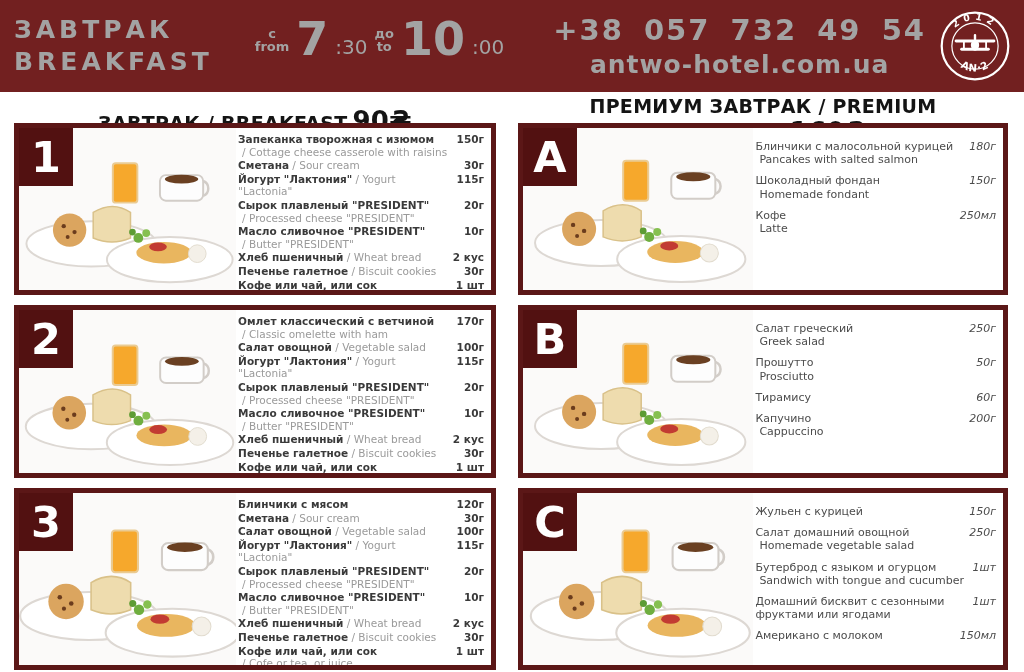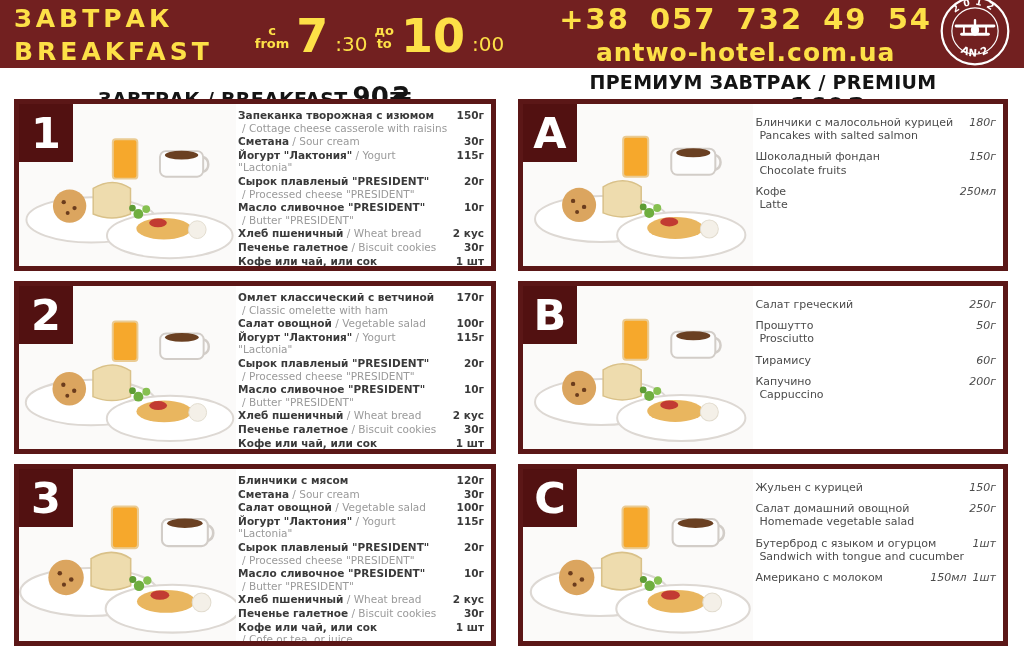--- a/index.html
+++ b/index.html
@@ -3,29 +3,29 @@
 <meta charset="utf-8">
 <style>
   * { box-sizing: border-box; }
   html,body { margin:0; padding:0; }
   body {
     width:1024px; height:672px; overflow:hidden; background:#fff;
     font-family:"DejaVu Sans","Liberation Sans",sans-serif;
   }
   
   .banner {
-    height:68px; background:#722020; color:#fde047;
-    display:flex; align-items:flex-end; padding:0 12px 0 14px;
+    height:92px; background:#722020; color:#a3a3a3;
+    display:flex; align-items:center; padding:0 12px 0 14px;
   }
   .brand { font-weight:bold; font-size:25px; letter-spacing:4px; line-height:1.3; }
   .time { display:flex; align-items:flex-end; margin-left:42px; gap:7px; padding-bottom:12px; }
   .prep { display:flex; flex-direction:column; align-items:center; font-size:13px; font-weight:bold; line-height:1.05; padding-bottom:5px; }
   .time .big { font-size:46px; font-weight:bold; line-height:.82; }
   .time .min { font-size:20px; font-weight:normal; }
-  .contact { margin-left:auto; text-align:center; margin-right:6px; line-height:1.25; }
+  .contact { margin-left:auto; text-align:center; margin-right:12px; line-height:1.25; }
   .phone { font-size:29px; font-weight:bold; letter-spacing:2px; word-spacing:8px; }
   .site  { font-size:25px; font-weight:bold; letter-spacing:1px; }
   .logo { width:74px; height:74px; flex:0 0 auto; }
   
   .col-heads {
     display:grid; grid-template-columns:482px 490px; column-gap:22px;
     padding:3px 16px 0 14px; height:31px; align-items:center;
   }
   .col-head { text-align:center; font-weight:bold; font-size:19px; color:#141414; letter-spacing:.3px; }
   .col-head .price-big { font-size:26px; margin-left:5px; }
@@ -169,21 +169,21 @@
     <ellipse cx="152" cy="127" rx="28" ry="11" fill="#e9b65f"></ellipse>
     <ellipse cx="146" cy="121" rx="9" ry="4.5" fill="#c23b32"></ellipse>
     <circle cx="186" cy="128" r="9" fill="#f4f0e8" stroke="#e2dccf"></circle>
     <circle cx="126" cy="112" r="5" fill="#6fae3f"></circle>
           <circle cx="134" cy="107" r="4" fill="#86c050"></circle>
           <circle cx="120" cy="106" r="3.4" fill="#5d9c34"></circle>
   </svg>
 </div>
       <ul class="itemlist">
         <li class="item"><span class="price">180г</span><span class="ru">Блинчики с малосольной курицей</span><div class="en">Pancakes with salted salmon</div></li>
-        <li class="item"><span class="price">150г</span><span class="ru">Шоколадный фондан</span><div class="en">Chocolate fruits</div></li>
+        <li class="item"><span class="price">150г</span><span class="ru">Шоколадный фондан</span><div class="en">Homemade fondant</div></li>
         <li class="item"><span class="price">250мл</span><span class="ru">Кофе</span><div class="en">Latte</div></li>
       </ul>
     </section>
   <section class="card">
       <div class="badge">2</div>
       <div class="photo">
   <svg viewBox="0 0 230 165" preserveAspectRatio="xMidYMax slice">
     <rect width="230" height="165" fill="#fbfaf9"></rect>
     <ellipse cx="78" cy="118" rx="66" ry="23" fill="#fff" stroke="#ddd8d3" stroke-width="2"></ellipse>
     <circle cx="56" cy="104" r="17" fill="#dba55f"></circle>
@@ -233,21 +233,21 @@
     <ellipse cx="158" cy="134" rx="64" ry="23" fill="#fff" stroke="#ddd8d3" stroke-width="2"></ellipse>
     <ellipse cx="152" cy="127" rx="28" ry="11" fill="#e9b65f"></ellipse>
     <ellipse cx="146" cy="121" rx="9" ry="4.5" fill="#c23b32"></ellipse>
     <circle cx="186" cy="128" r="9" fill="#f4f0e8" stroke="#e2dccf"></circle>
     <circle cx="126" cy="112" r="5" fill="#6fae3f"></circle>
           <circle cx="134" cy="107" r="4" fill="#86c050"></circle>
           <circle cx="120" cy="106" r="3.4" fill="#5d9c34"></circle>
   </svg>
 </div>
       <ul class="itemlist">
-        <li class="item"><span class="price">250г</span><span class="ru">Салат греческий</span></li>
+        <li class="item"><span class="price">250г</span><span class="ru">Салат греческий</span><div class="en">Greek salad</div></li>
         <li class="item"><span class="price">50г</span><span class="ru">Прошутто</span><div class="en">Prosciutto</div></li>
         <li class="item"><span class="price">60г</span><span class="ru">Тирамису</span></li>
         <li class="item"><span class="price">200г</span><span class="ru">Капучино</span><div class="en">Cappuccino</div></li>
       </ul>
     </section>
   <section class="card">
       <div class="badge">3</div>
       <div class="photo">
   <svg viewBox="0 0 230 165" preserveAspectRatio="xMidYMax slice">
     <rect width="230" height="165" fill="#fbfaf9"></rect>
@@ -303,17 +303,17 @@
     <circle cx="186" cy="128" r="9" fill="#f4f0e8" stroke="#e2dccf"></circle>
     <circle cx="126" cy="112" r="5" fill="#6fae3f"></circle>
           <circle cx="134" cy="107" r="4" fill="#86c050"></circle>
           <circle cx="120" cy="106" r="3.4" fill="#5d9c34"></circle>
   </svg>
 </div>
       <ul class="itemlist">
         <li class="item"><span class="price">150г</span><span class="ru">Жульен с курицей</span></li>
         <li class="item"><span class="price">250г</span><span class="ru">Салат домашний овощной</span><div class="en">Homemade vegetable salad</div></li>
         <li class="item"><span class="price">1шт</span><span class="ru">Бутерброд с языком и огурцом</span><div class="en">Sandwich with tongue and cucumber</div></li>
-        <li class="item"><span class="price">1шт</span></li>
+        <li class="item"><span class="price">1шт</span><span class="ru">Домашний бисквит с сезонными фруктами или ягодами</span></li>
         <li class="item"><span class="price">150мл</span><span class="ru">Американо с молоком</span></li>
       </ul>
     </section>
 </main>
 
 </body></html>

